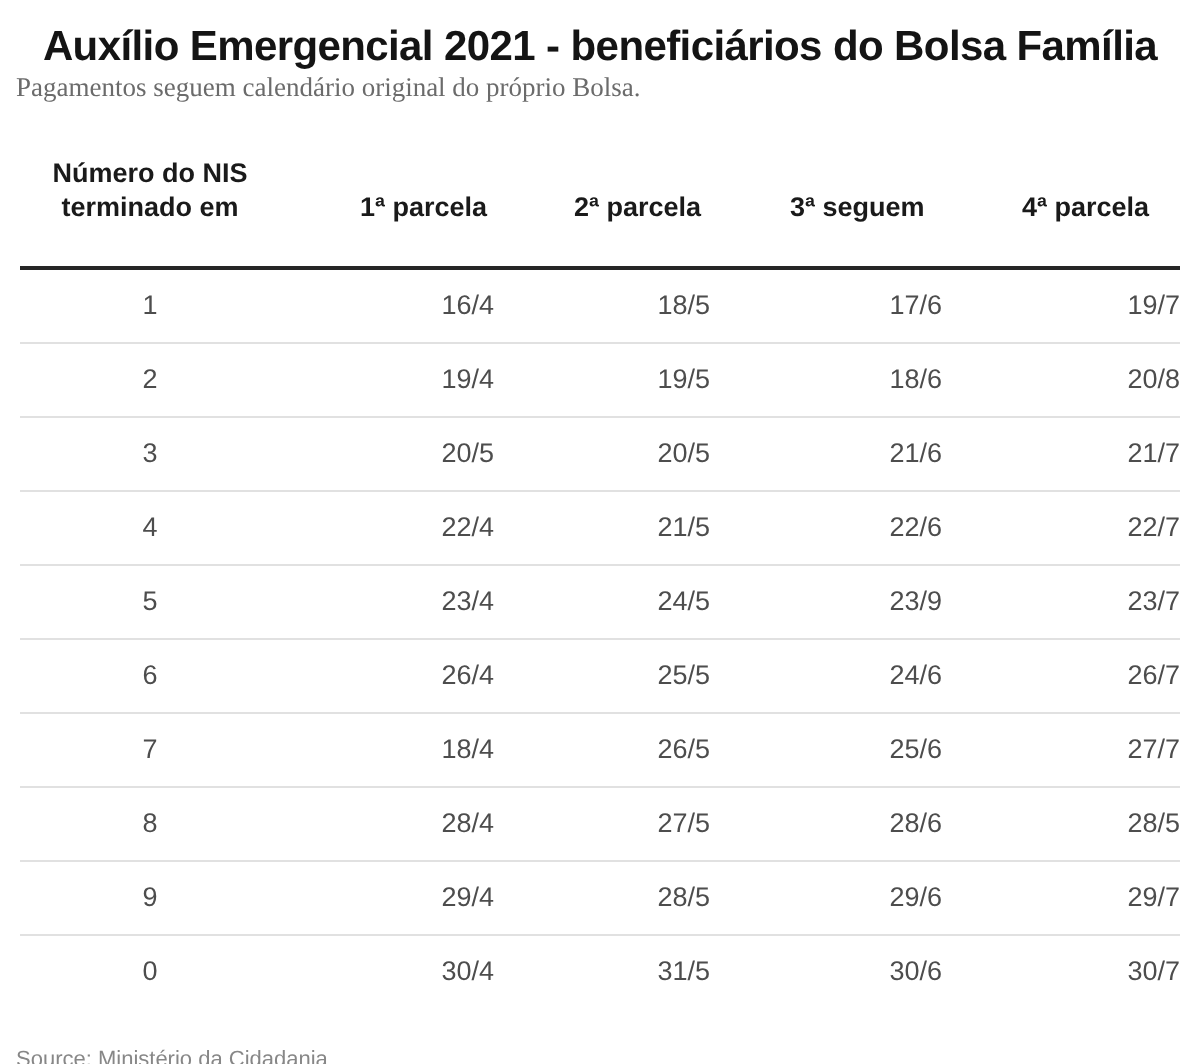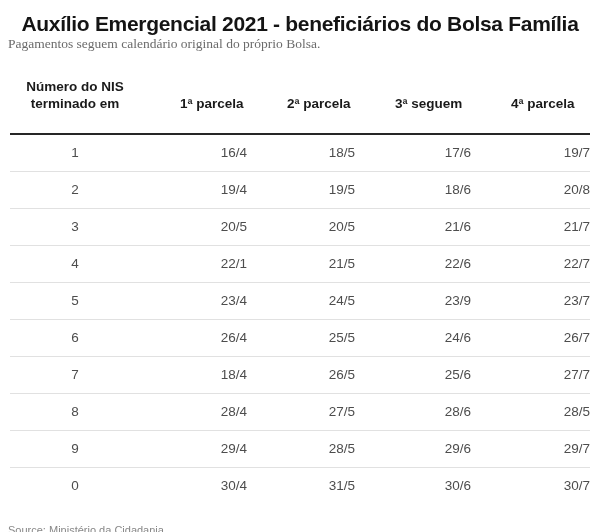--- a/index.html
+++ b/index.html
@@ -112,21 +112,21 @@
       </tr>
       <tr>
         <td class="col-nis">3</td>
         <td class="col-parcela">20/5</td>
         <td class="col-parcela">20/5</td>
         <td class="col-parcela">21/6</td>
         <td class="col-parcela">21/7</td>
       </tr>
       <tr>
         <td class="col-nis">4</td>
-        <td class="col-parcela">22/1</td>
+        <td class="col-parcela">22/4</td>
         <td class="col-parcela">21/5</td>
         <td class="col-parcela">22/6</td>
         <td class="col-parcela">22/7</td>
       </tr>
       <tr>
         <td class="col-nis">5</td>
         <td class="col-parcela">23/4</td>
         <td class="col-parcela">24/5</td>
         <td class="col-parcela">23/9</td>
         <td class="col-parcela">23/7</td>

